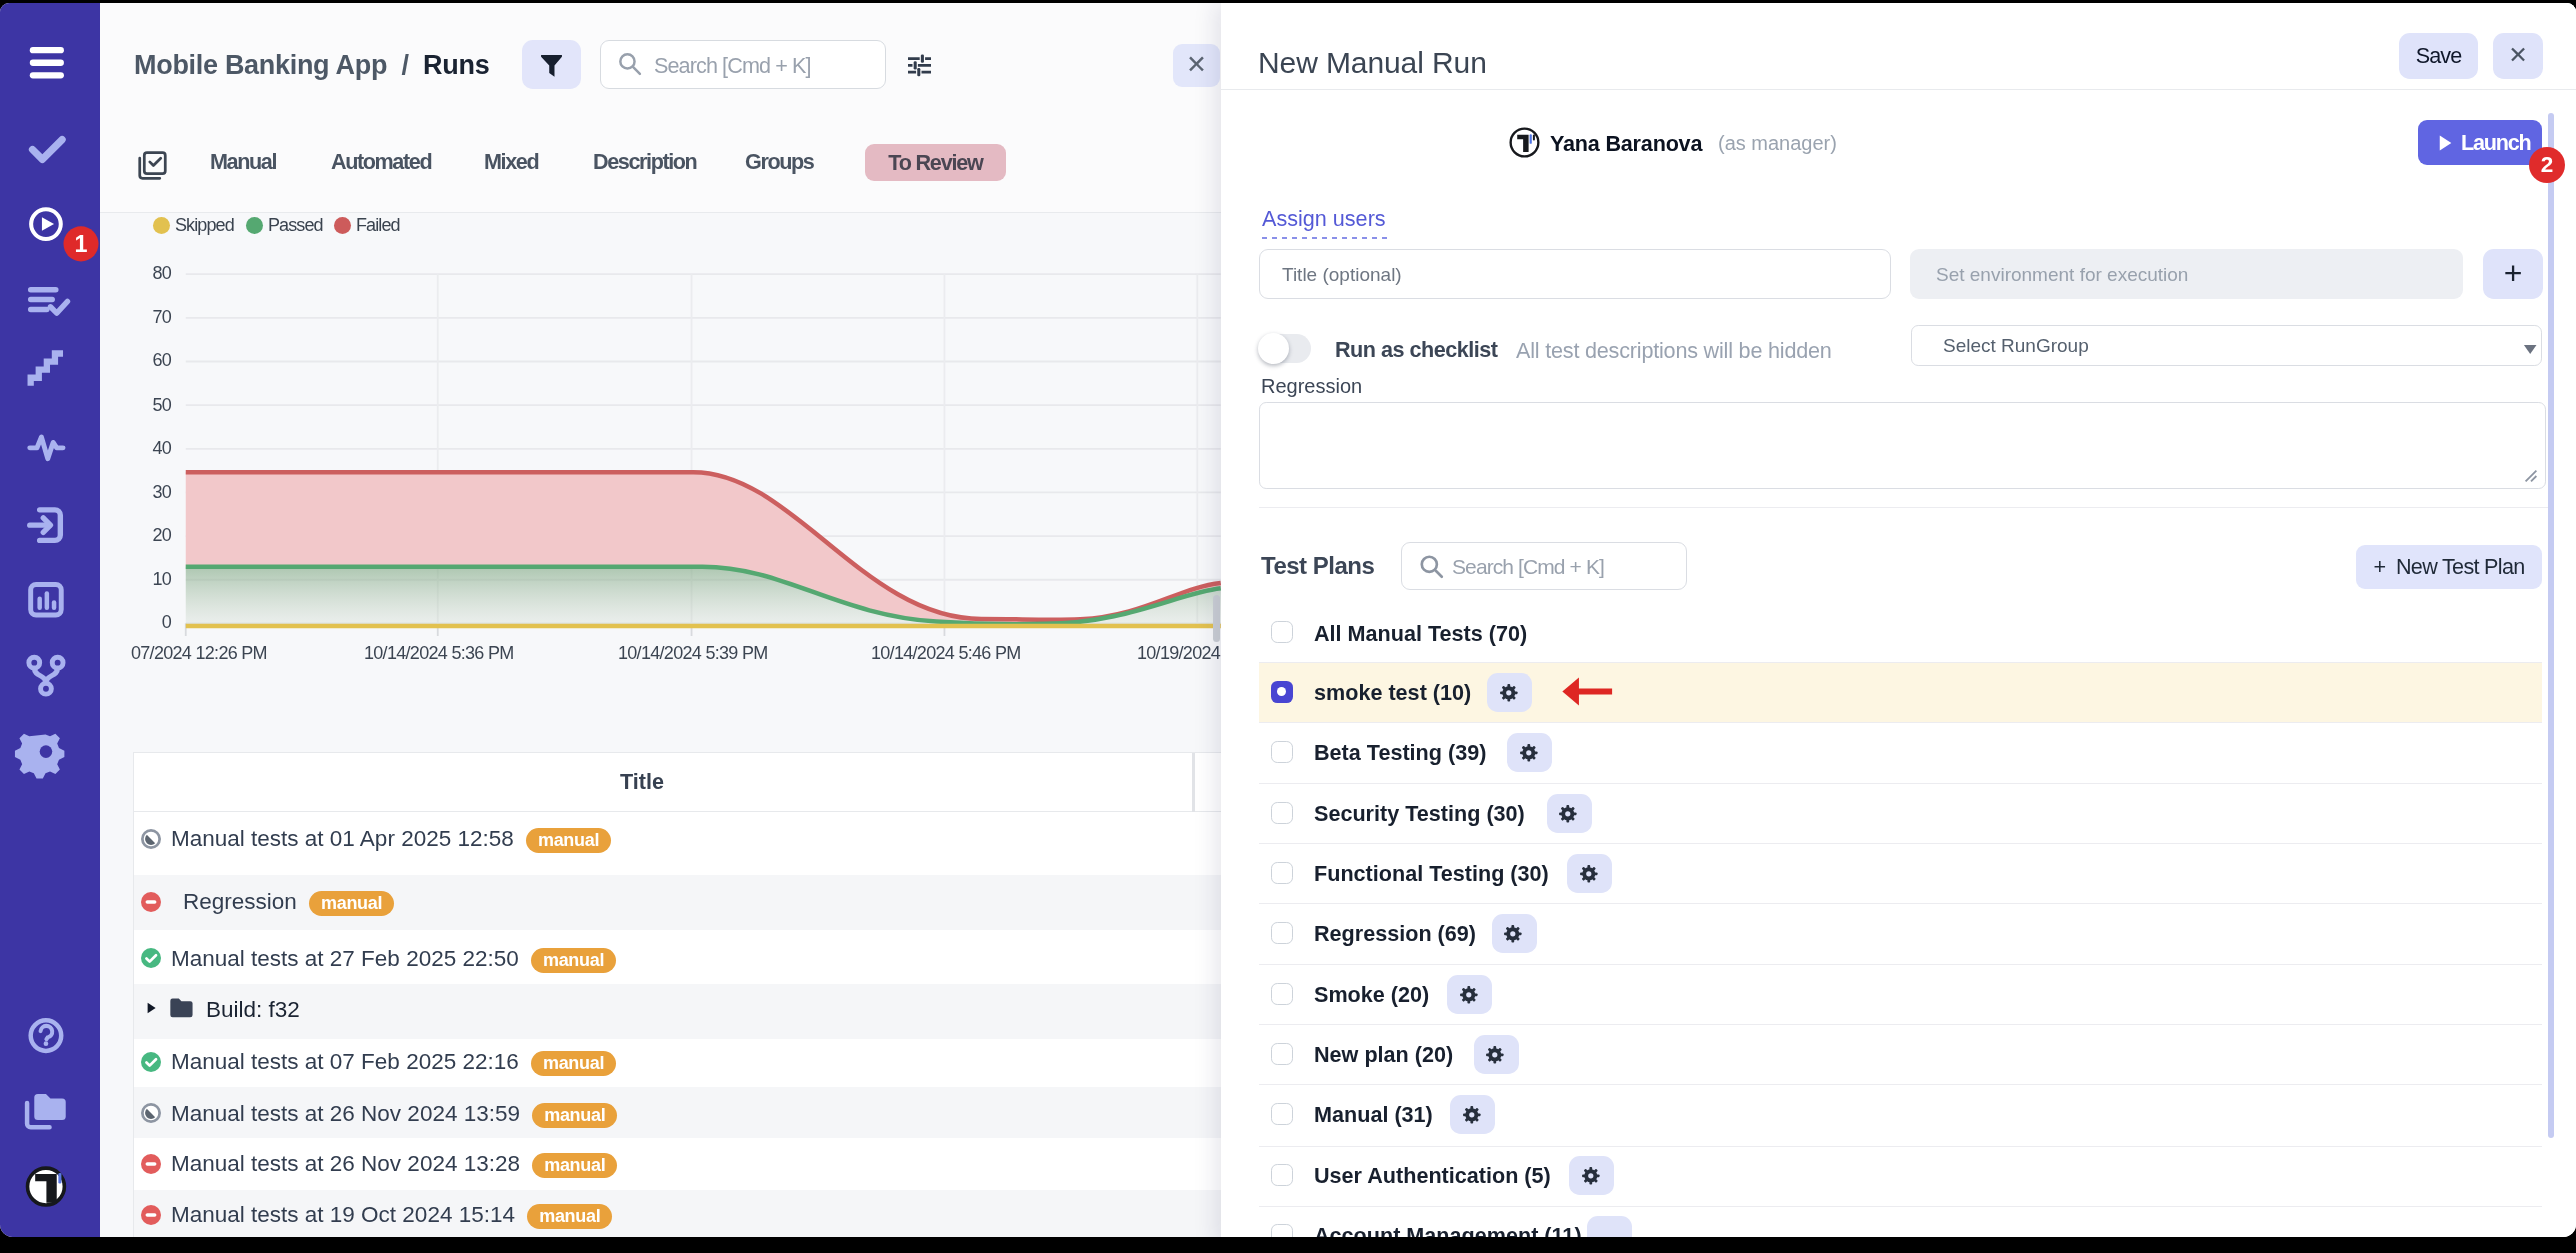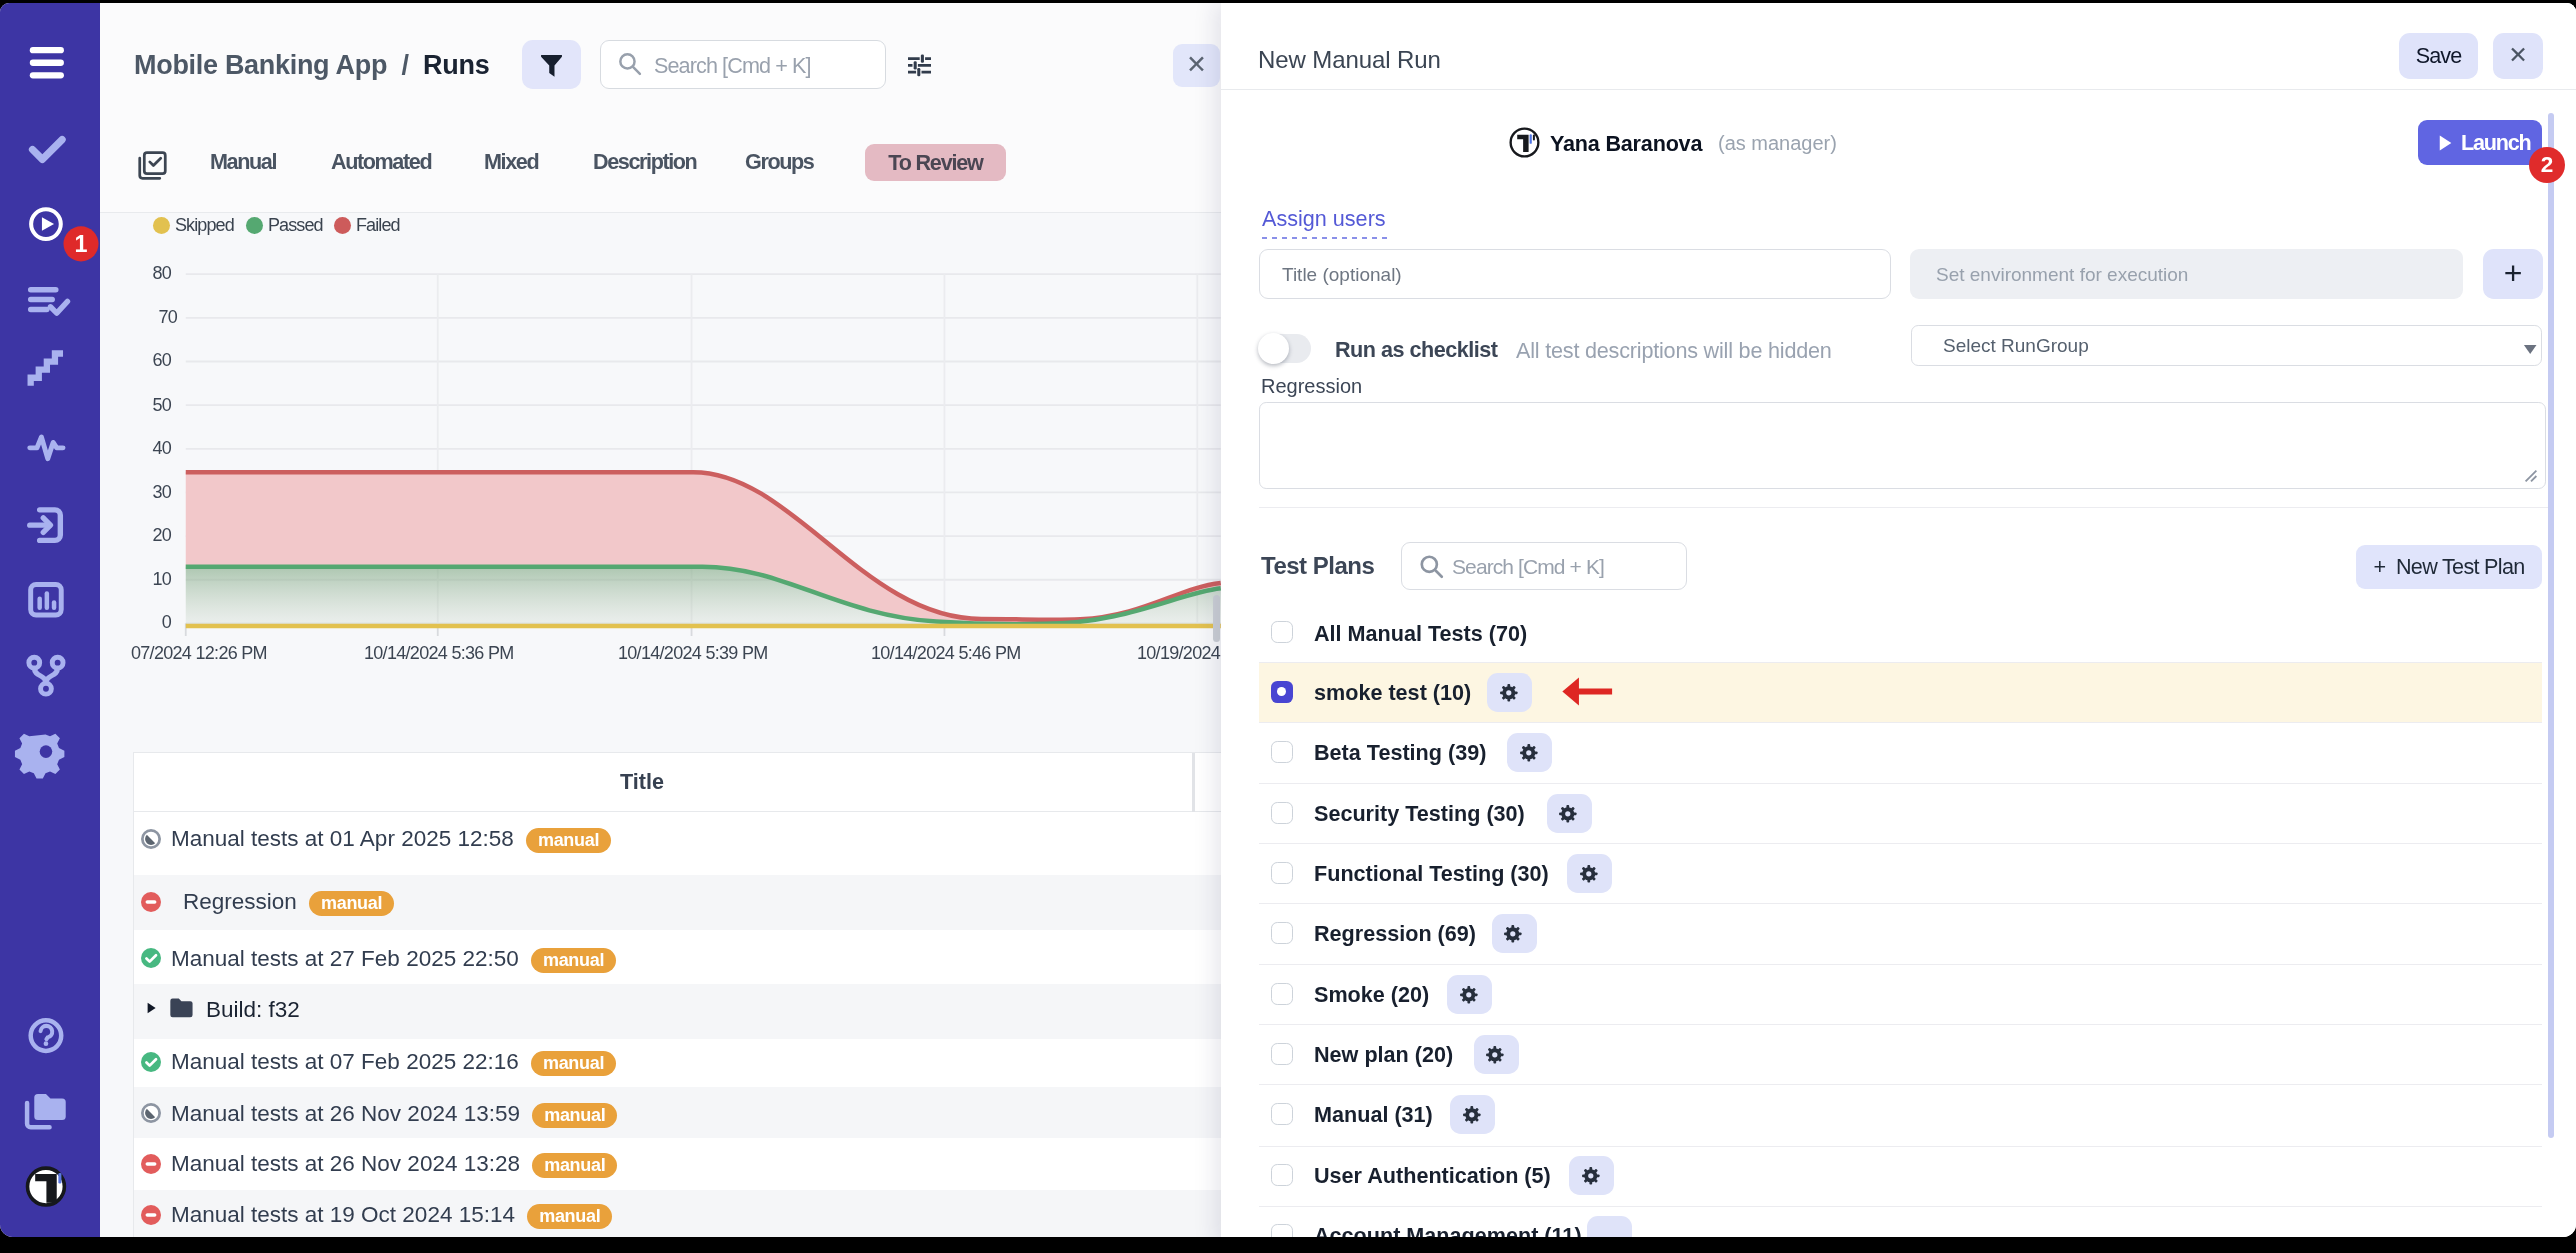--- a/index.html
+++ b/index.html
@@ -103,21 +103,21 @@
   <div id="toreview">To Review</div>
 
   <div class="dot" style="left:153px; background:#e2c14f;"></div>
       <div class="leg" style="left:175px;">Skipped</div>
   <div class="dot" style="left:246px; background:#55a871;"></div>
       <div class="leg" style="left:268px;">Passed</div>
   <div class="dot" style="left:334px; background:#cd5b5b;"></div>
       <div class="leg" style="left:356px;">Failed</div>
 
   <div class="ylab" style="left:117px; top:263px;">80</div>
-  <div class="ylab" style="left:123px; top:307px;">70</div>
+  <div class="ylab" style="left:117px; top:307px;">70</div>
   <div class="ylab" style="left:117px; top:350px;">60</div>
   <div class="ylab" style="left:117px; top:395px;">50</div>
   <div class="ylab" style="left:117px; top:438px;">40</div>
   <div class="ylab" style="left:117px; top:482px;">30</div>
   <div class="ylab" style="left:117px; top:525px;">20</div>
   <div class="ylab" style="left:117px; top:569px;">10</div>
   <div class="ylab" style="left:117px; top:612px;">0</div>
 
   <svg class="abs" style="left:100px; top:213px;" width="1121" height="450" viewBox="0 0 1245 500">
     <defs>
@@ -308,21 +308,21 @@
     <path d="M39 1306 h24 v32 h-11.5 v-24 h-12.5 Z" fill="#16181c"></path>
     <rect x="64.8" y="1305" width="3.4" height="11.5" rx="1.4" fill="#5b78e0"></rect>
   </svg>
 
   <div class="abs" style="left:1213px; top:595px; width:7.2px; height:47px; background:#cbcfd5; border-radius:3.6px;"></div>
 
   <div id="closeleft">✕</div>
   <div id="panel"></div>
 
   <div class="abs" style="left:1221px; top:2.7px; width:1355px; height:87px; border-bottom:1.8px solid #e8eaed; background:#fff;"></div>
-  <div class="abs" style="left:1258px; top:46px; font-size:24px; letter-spacing:-0.1px; color:#3b4553;">New Manual Run</div>
+  <div class="abs" style="left:1258px; top:46px; font-size:30px; letter-spacing:-0.1px; color:#3b4553;">New Manual Run</div>
   <div class="abs" style="left:2399px; top:33px; width:79px; height:46px; background:#dfe3fa; border-radius:10.8px; text-align:center; line-height:46px; font-size:21.6px; letter-spacing:-0.9px; color:#0f172a;">Save</div>
   <div class="abs" style="left:2493px; top:33px; width:50px; height:46px; background:#dfe3fa; border-radius:10.8px; text-align:center; line-height:44px; font-size:23.4px; color:#4b5563;">✕</div>
 
   <svg class="abs" style="left:1509px; top:127px;" width="31" height="31" viewBox="0 0 34 34">
     <circle cx="17" cy="17" r="15.2" fill="#fff" stroke="#17191d" stroke-width="2.6"></circle>
     <path d="M9 8.5 h12.5 v19 h-6 v-14 h-6.5 Z" fill="#17191d"></path>
     <rect x="22.6" y="8" width="2.4" height="10.5" rx="1" fill="#4f74e3"></rect>
     <rect x="26.2" y="8.3" width="2.2" height="6.5" rx="1" fill="#17191d"></rect>
   </svg>
   <div class="abs" style="left:1550px; top:131px; font-size:21.6px; font-weight:bold; letter-spacing:-0.2px; color:#0b1220;">Yana Baranova</div>

